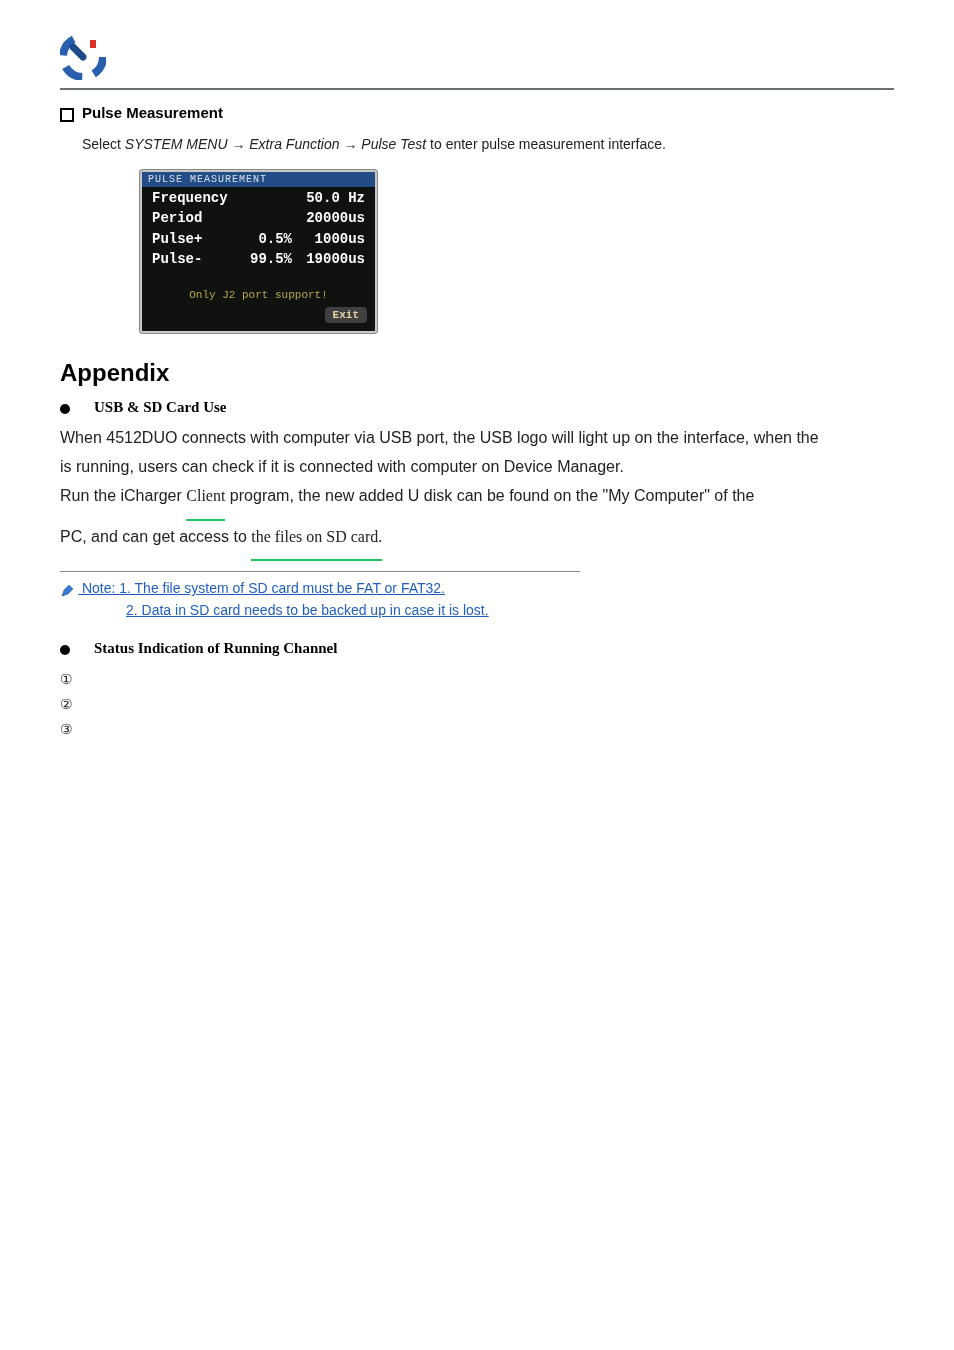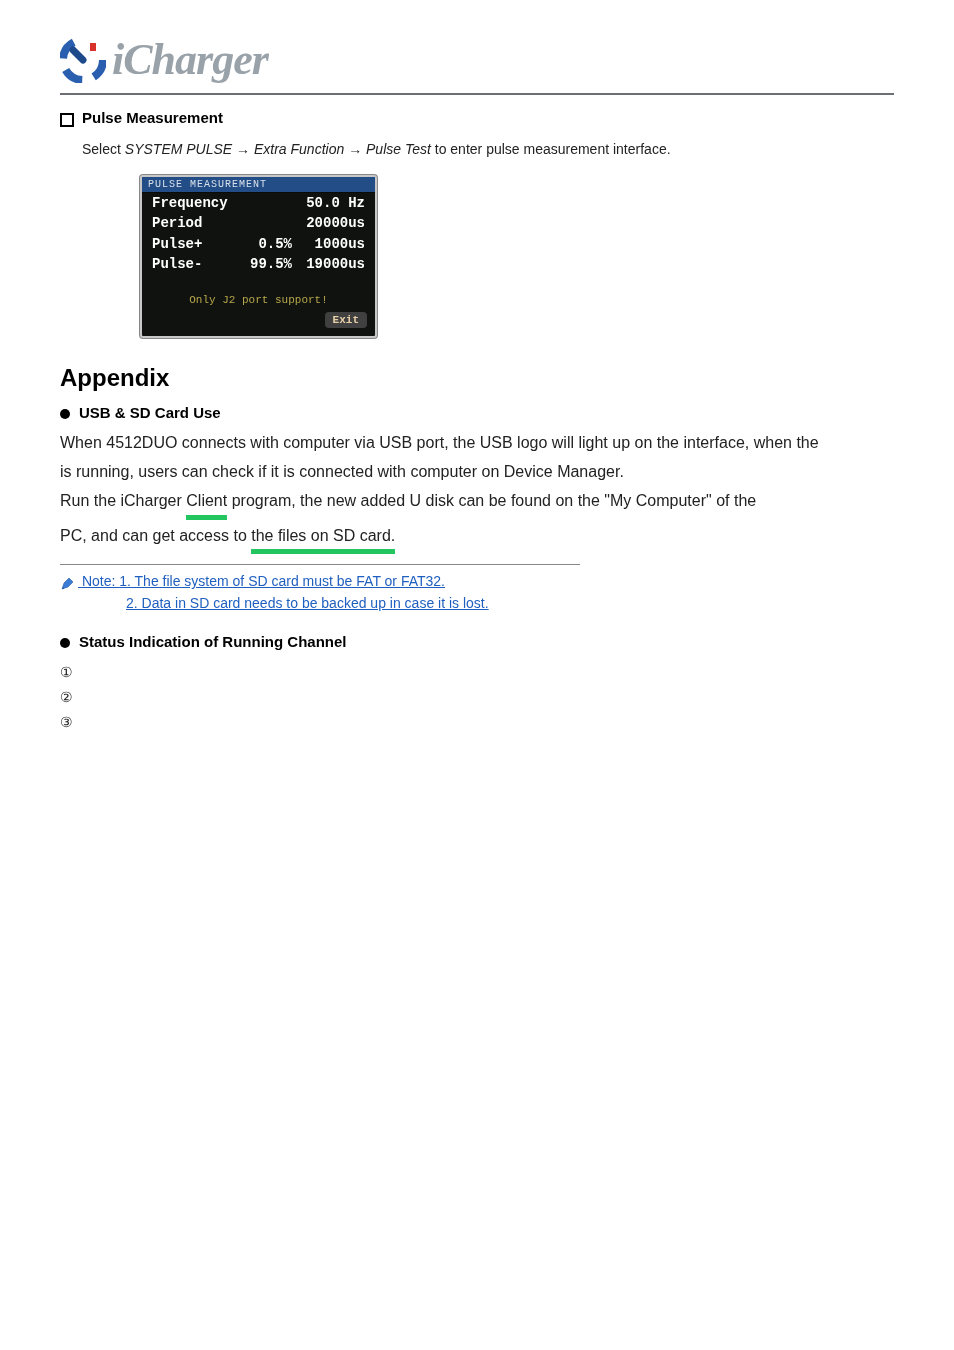--- a/index.html
+++ b/index.html
@@ -113,46 +113,48 @@
   }
 
   .apx-heading {
     font-size: 24px;
     font-weight: bold;
     color: #000;
     margin: 16px 0 12px 0;
   }
   .dot-row {
     display:flex;
-    gap:9px;
+    gap:24px;
     margin: 6px 0 10px 0;
     align-items:flex-start;
+    font-family:Liberation Serif, serif;
   }
   .dot {
     width: 10px; height: 10px;
     background:#000;
     border-radius:50%;
     margin-top:5px;
     flex-shrink:0;
   }
   .dot-title {
     font-size: 15px;
     font-weight:bold;
     color:#000;
   }
   .para {
     font-size: 16px;
     line-height: 1.55;
     margin: 0 0 4px 0;
     color:#222;
   }
   .ul {
-    border-bottom: 5px solid #22c55e;
+    border-bottom: 2px solid #22c55e;
     display:inline-block;
-    padding-bottom:1px;
+    padding-bottom:10px;
+    font-family:Liberation Serif, serif;
   }
   .note-block {
     margin-top: 10px;
     border-top: 1px solid #888;
     padding-top: 6px;
     color: #1f5fbf;
     font-family: "Trebuchet MS", "Lucida Sans", sans-serif;
     font-size: 14px;
     line-height:1.55;
     width: 520px;
@@ -180,32 +182,31 @@
 <div class="page">
 
   <div class="logo-row">
     <span class="logo-mark">
       <svg width="46" height="46" viewBox="0 0 46 46">
         <circle cx="23" cy="23" r="20" fill="none" stroke="#2a5fb0" stroke-width="8" stroke-dasharray="20 12 20 12 20 50"></circle>
         <rect x="30" y="6" width="6" height="8" fill="#d8322b"></rect>
         <path d="M13 13 L23 23" stroke="#1e4a8c" stroke-width="7" stroke-linecap="round"></path>
       </svg>
     </span>
-    <span class="logo-text">iCharger</span>
   </div>
   <div class="rule"></div>
 
   <div class="sec-row">
     <div class="sq-bullet"></div>
     <div class="sec-title">Pulse Measurement</div>
   </div>
 
   <div class="path-line">
     <span>Select </span>
-    <i>SYSTEM PULSE</i>
+    <i>SYSTEM MENU</i>
     <span class="arrow">→</span>
     <i>Extra Function</i>
     <span class="arrow">→</span>
     <i>Pulse Test</i>
     <span> to enter pulse measurement interface.</span>
   </div>
 
   <div class="screenshot-wrap">
     <div class="device-screen">
       <div class="ds-title">PULSE MEASUREMENT</div>

